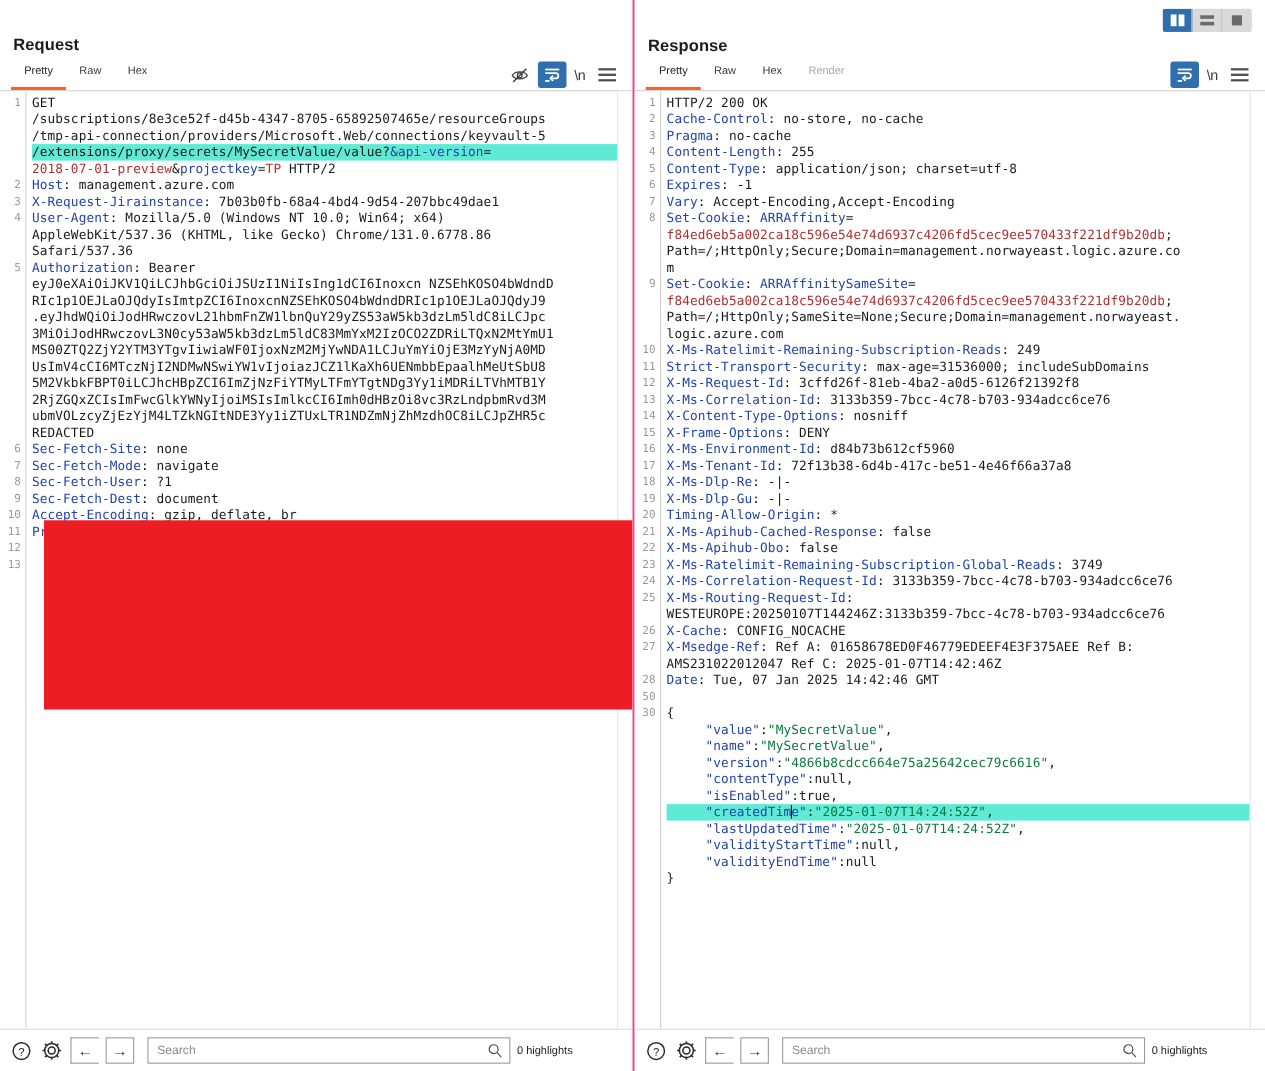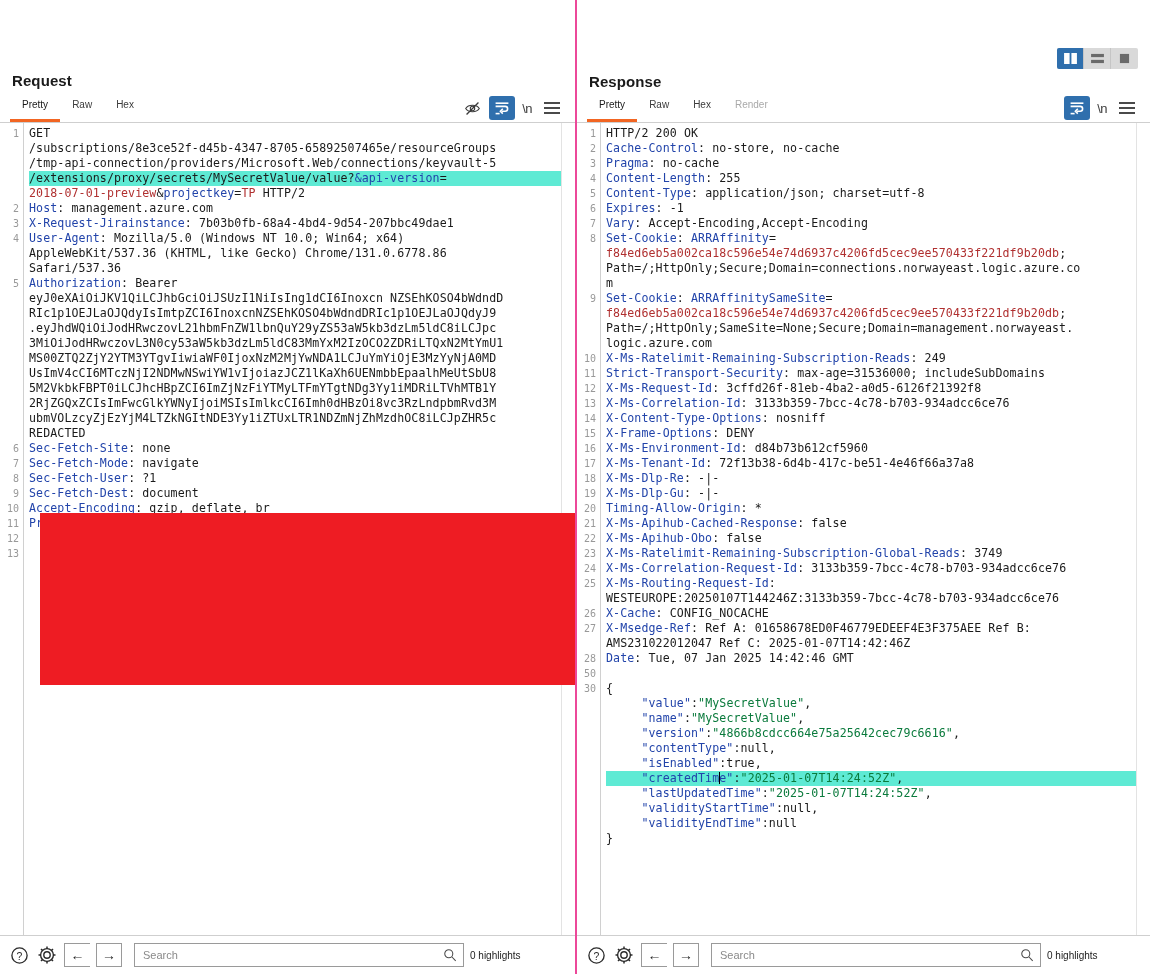--- a/index.html
+++ b/index.html
@@ -26,21 +26,20 @@
     flex-direction: column;
     background: #ffffff;
   }
   .pane.right { border-left: 2px solid #ec4899; }
 
   .pane-header {
     height: 82px;
     position: relative;
     flex: 0 0 auto;
     background: #ffffff;
-    margin-top: 40px;
   }
   .pane-title {
     position: absolute;
     left: 12px; top: 32px;
     font-size: 15px;
     font-weight: bold;
     color: #1a1a1a;
     letter-spacing: 0.1px;
   }
   .pane.right .pane-title { left: 12px; top: 33px; }
@@ -491,21 +490,21 @@
       <div class="code" id="resp-code">
           <div class="row"><span class="plain">HTTP/2 200 OK</span></div>
           <div class="row"><span class="hdr-name">Cache-Control</span><span class="plain">: no-store, no-cache</span></div>
           <div class="row"><span class="hdr-name">Pragma</span><span class="plain">: no-cache</span></div>
           <div class="row"><span class="hdr-name">Content-Length</span><span class="plain">: 255</span></div>
           <div class="row"><span class="hdr-name">Content-Type</span><span class="plain">: application/json; charset=utf-8</span></div>
           <div class="row"><span class="hdr-name">Expires</span><span class="plain">: -1</span></div>
           <div class="row"><span class="hdr-name">Vary</span><span class="plain">: Accept-Encoding,Accept-Encoding</span></div>
           <div class="row"><span class="hdr-name">Set-Cookie</span><span class="plain">: </span><span class="hdr-name">ARRAffinity</span><span class="plain">=</span></div>
           <div class="row"><span class="val-red">f84ed6eb5a002ca18c596e54e74d6937c4206fd5cec9ee570433f221df9b20db</span><span class="plain">;</span></div>
-          <div class="row"><span class="plain">Path=/;HttpOnly;Secure;Domain=connections.norwayeast.logic.azure.co</span></div>
+          <div class="row"><span class="plain">Path=/;HttpOnly;Secure;Domain=management.norwayeast.logic.azure.co</span></div>
           <div class="row"><span class="plain">m</span></div>
           <div class="row"><span class="hdr-name">Set-Cookie</span><span class="plain">: </span><span class="hdr-name">ARRAffinitySameSite</span><span class="plain">=</span></div>
           <div class="row"><span class="val-red">f84ed6eb5a002ca18c596e54e74d6937c4206fd5cec9ee570433f221df9b20db</span><span class="plain">;</span></div>
           <div class="row"><span class="plain">Path=/;HttpOnly;SameSite=None;Secure;Domain=management.norwayeast.</span></div>
           <div class="row"><span class="plain">logic.azure.com</span></div>
           <div class="row"><span class="hdr-name">X-Ms-Ratelimit-Remaining-Subscription-Reads</span><span class="plain">: 249</span></div>
           <div class="row"><span class="hdr-name">Strict-Transport-Security</span><span class="plain">: max-age=31536000; includeSubDomains</span></div>
           <div class="row"><span class="hdr-name">X-Ms-Request-Id</span><span class="plain">: 3cffd26f-81eb-4ba2-a0d5-6126f21392f8</span></div>
           <div class="row"><span class="hdr-name">X-Ms-Correlation-Id</span><span class="plain">: 3133b359-7bcc-4c78-b703-934adcc6ce76</span></div>
           <div class="row"><span class="hdr-name">X-Content-Type-Options</span><span class="plain">: nosniff</span></div>

